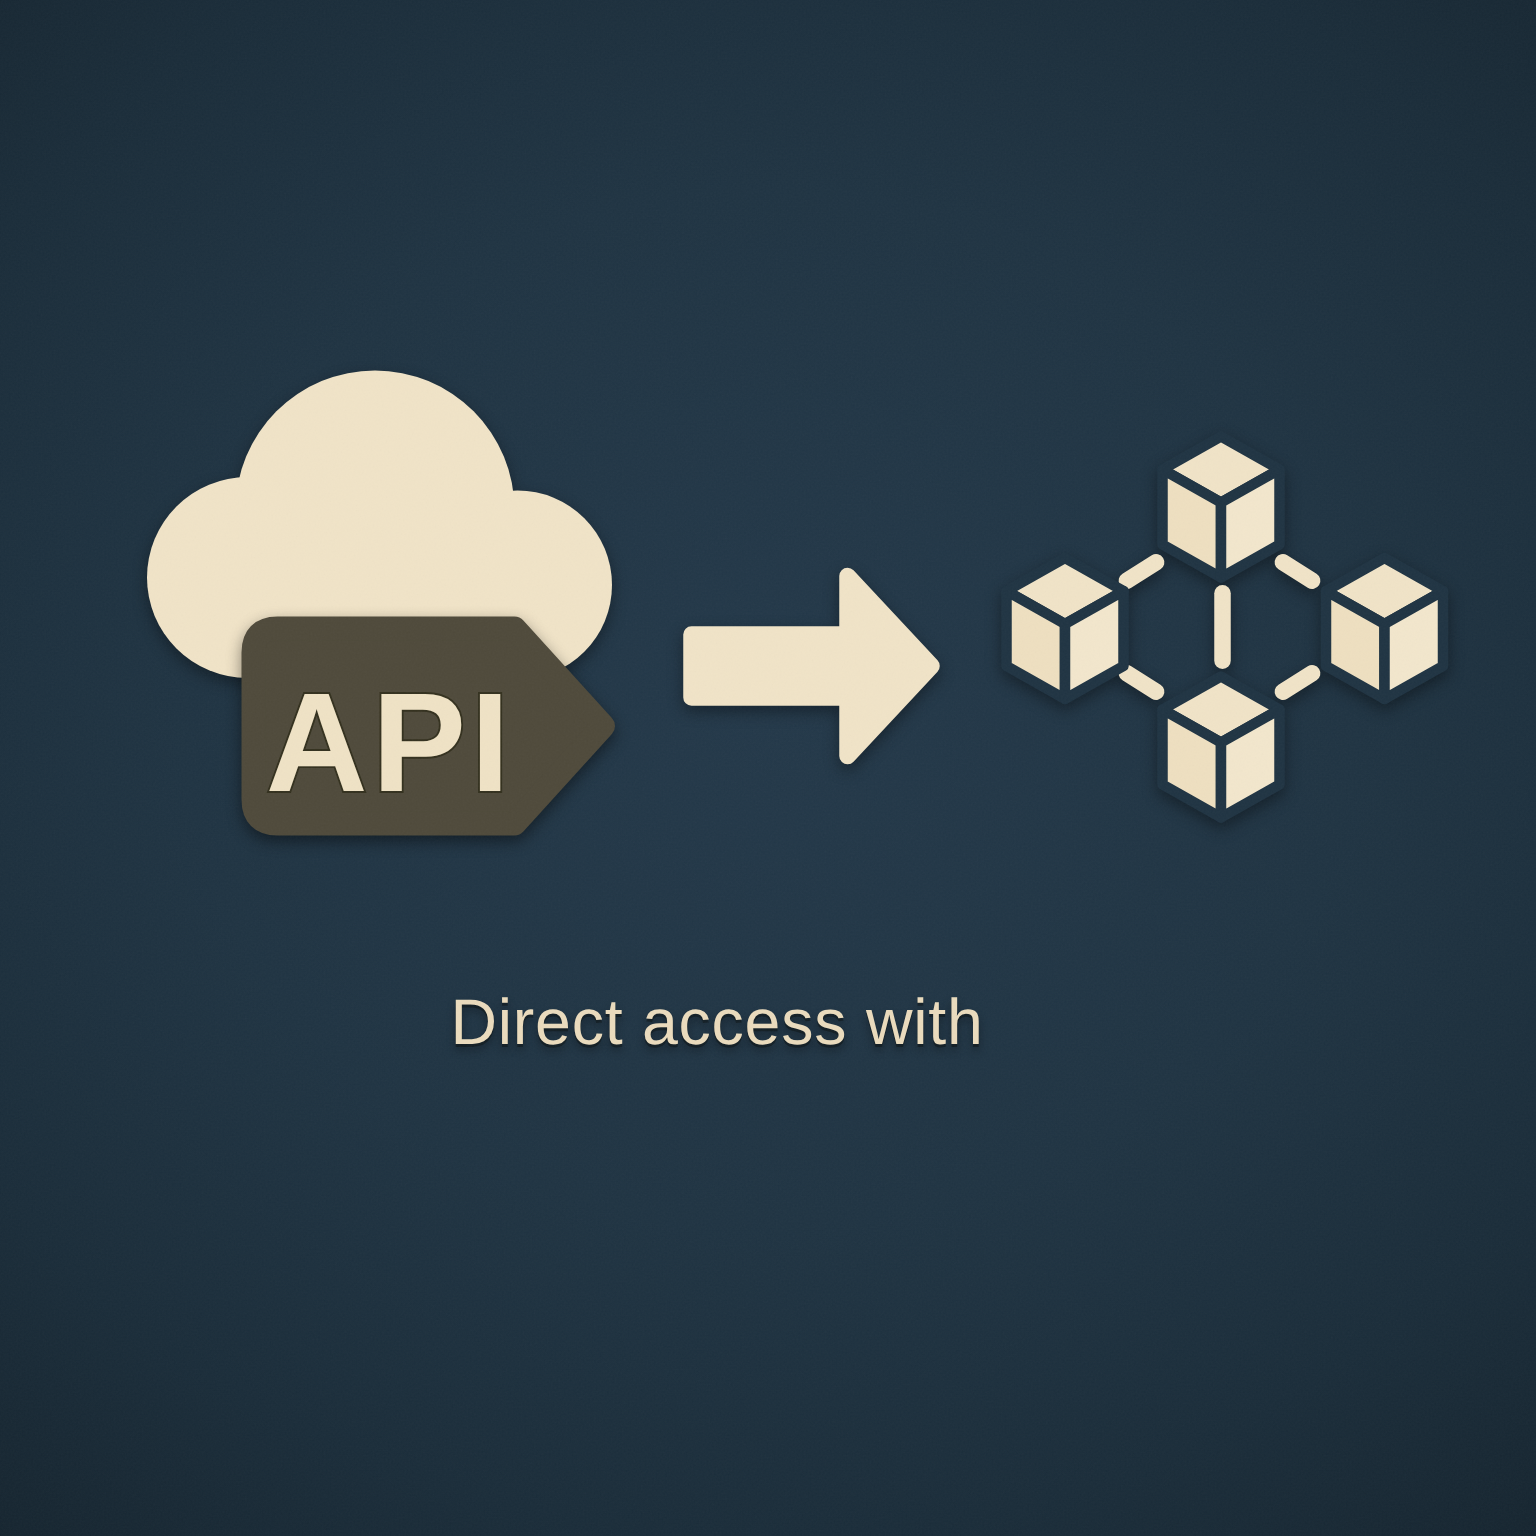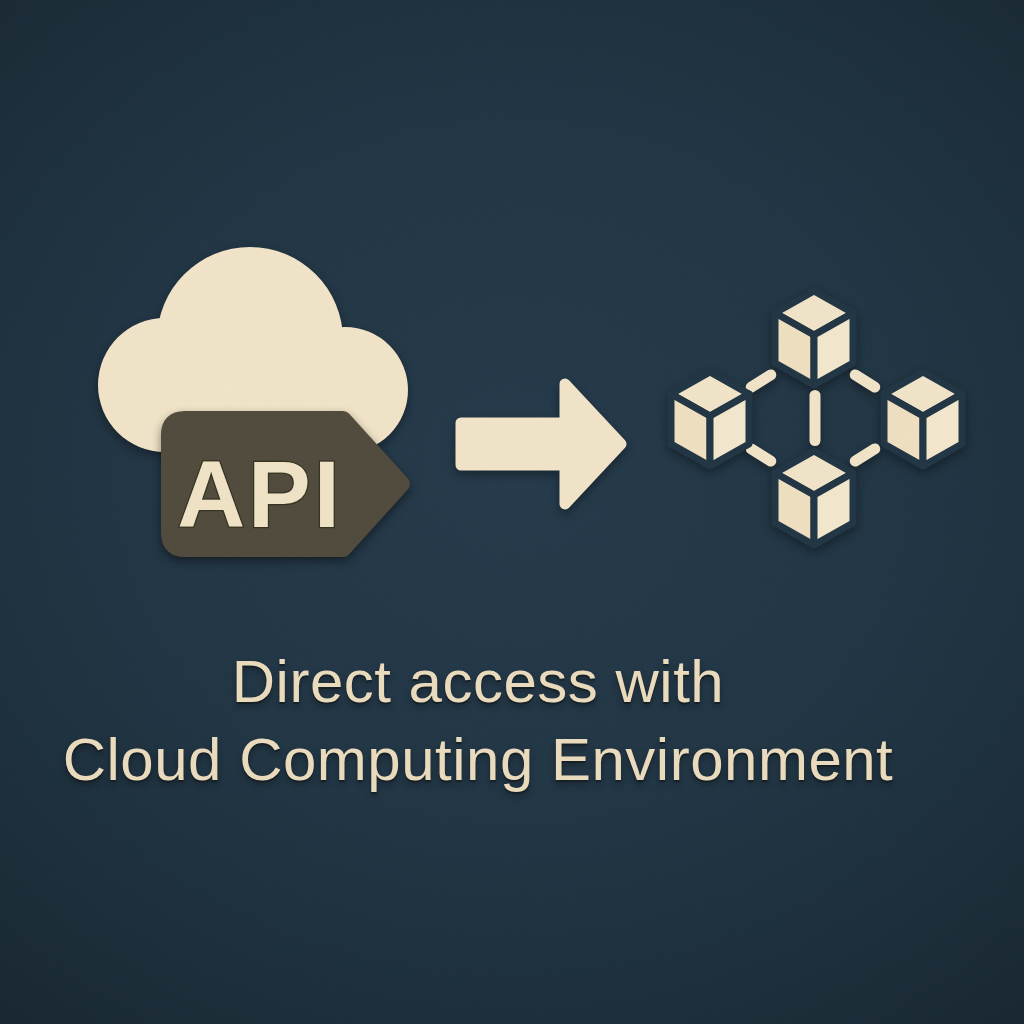--- a/index.html
+++ b/index.html
@@ -30,21 +30,21 @@
     letter-spacing: 3px;
   }
 
   .caption {
     position: absolute;
     left: 0; top: 643px;
     width: 956px;
     text-align: center;
     color: #EADBBD;
     font-family: "Liberation Sans", sans-serif;
-    font-size: 60px;
+    font-size: 43px;
     font-weight: 500;
     line-height: 78px;
     letter-spacing: 0.5px;
     text-shadow: 0 2px 0 rgba(10,16,14,0.45), 0 4px 6px rgba(0,0,0,0.35);
   }
 
   .grain {
     position: absolute; inset: 0;
     width: 100%; height: 100%;
     pointer-events: none;
@@ -97,21 +97,20 @@
     </g>
     <rect x="146.5" y="107" width="11" height="56" rx="5.5" fill="#F0E3C7"></rect>
     <use href="#iso-cube" x="151" y="55"></use>
     <use href="#iso-cube" x="47" y="136"></use>
     <use href="#iso-cube" x="260" y="136"></use>
     <use href="#iso-cube" x="151" y="215"></use>
   </svg>
 
   <div class="caption">
     <div>Direct access with</div>
-    <div>Cloud Computing Environment</div>
   </div>
 
   <svg class="grain">
     <filter id="grainF">
       <feTurbulence type="fractalNoise" baseFrequency="0.8" numOctaves="2" stitchTiles="stitch"></feTurbulence>
       <feColorMatrix type="saturate" values="0"></feColorMatrix>
       <feComponentTransfer>
           <feFuncA type="linear" slope="0.07" intercept="0"></feFuncA>
         </feComponentTransfer>
     </filter>

